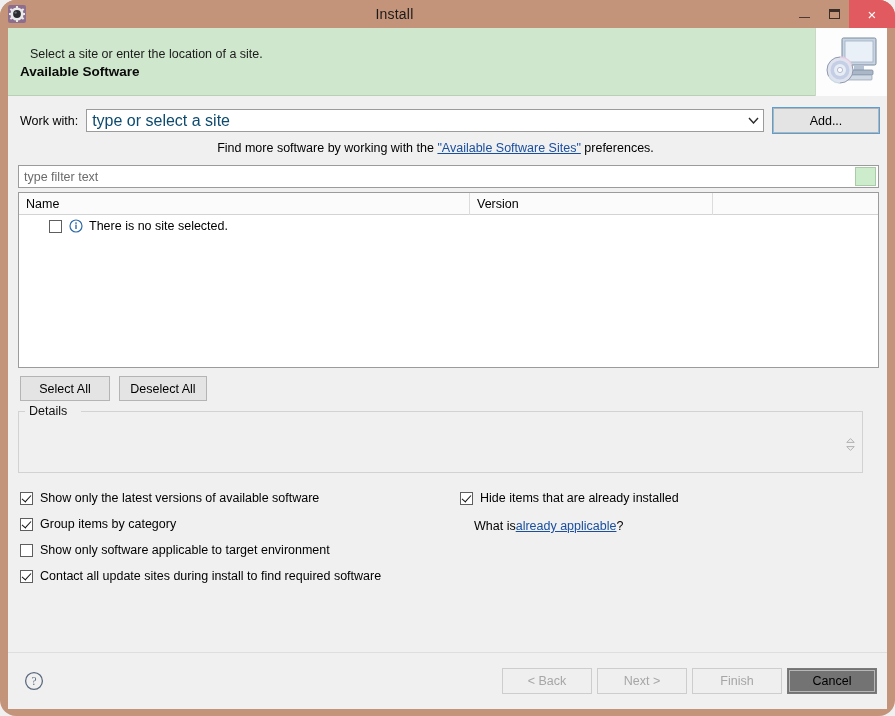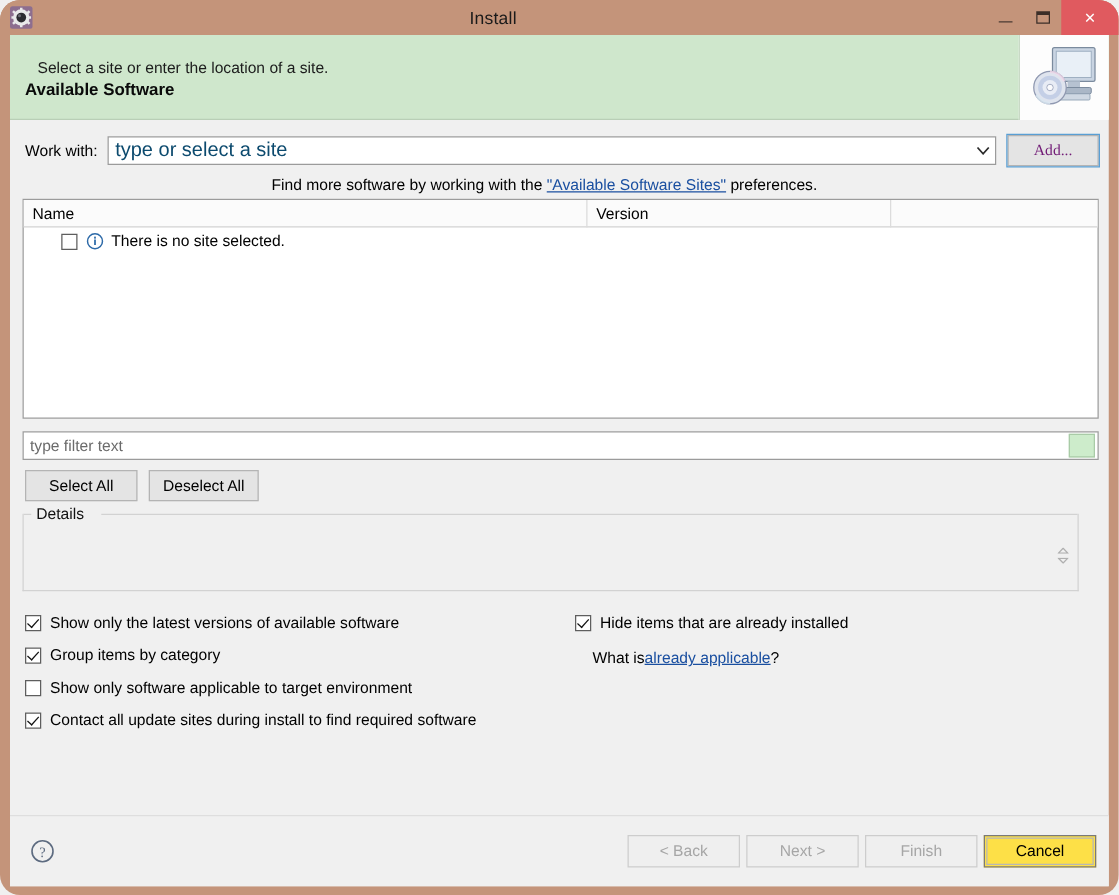--- a/index.html
+++ b/index.html
@@ -130,27 +130,27 @@
     color: #0c4a6e;
   }
   #workwith-arrow {
     width: 20px; height: 21px;
     display: flex; align-items: center; justify-content: center;
     color: #2b2b2b;
     font-size: 10px;
   }
   #add-button {
     margin-left: 9px;
-    width: 73px; height: 25px;
+    width: 106px; height: 25px;
     background: #e4e4e4;
     border: 1px solid #b4b4b4;
     outline: 1px solid #5a9fd4;
     font-size: 12.5px;
-    font-family: Liberation Serif, serif;
-    color: #701a75;
+    font-family: Liberation Sans, sans-serif;
+    color: #000000;
     cursor: default;
   }
 
   
   #hint-line {
     text-align: center;
     padding: 8px 24px 0 0;
     font-size: 12.5px;
   }
   a.link {
@@ -338,21 +338,21 @@
     width: 90px; height: 26px;
     font-family: "Liberation Sans", sans-serif;
     font-size: 12.5px;
     border: 1px solid #cdcdcd;
     background: #efefef;
     color: #a6a6a6;
     cursor: default;
   }
   .fbtn.enabled {
     border: 1px solid #7a7a7a;
-    background: #fde047;
+    background: #737373;
     color: #000;
     outline: 1px solid #b7b7b7;
     outline-offset: -3px;
   }
 </style>
 </head>
 <body>
 
 <div id="window">
 
@@ -423,44 +423,44 @@
             </svg>
         </span>
       </div>
       <button id="add-button" class="gbtn">Add...</button>
     </div>
 
     <div id="hint-line">
       <span>Find more software by working with the </span><a class="link">"Available Software Sites"</a><span> preferences.</span>
     </div>
 
+    <div id="filter-box">
+      <span id="filter-text">type filter text</span>
+      <span id="filter-clear"></span>
+    </div>
+
     <div id="table-wrap">
       <div id="table-head">
         <div class="th th-name">Name</div>
         <div class="th th-version">Version</div>
         <div class="th th-extra"></div>
       </div>
       <div id="table-body">
         <div class="trow">
           <span class="cb"></span>
           <span class="info-icon">
             <svg width="14" height="14" viewBox="0 0 14 14">
               <circle cx="7" cy="7" r="6" fill="#ffffff" stroke="#2d6aa8" stroke-width="1.2"></circle>
               <rect x="6.3" y="5.6" width="1.4" height="4.4" fill="#2d6aa8"></rect>
               <rect x="6.3" y="3.3" width="1.4" height="1.6" fill="#2d6aa8"></rect>
             </svg>
           </span>
           <span class="row-label">There is no site selected.</span>
         </div>
       </div>
-    </div>
-
-    <div id="filter-box">
-      <span id="filter-text">type filter text</span>
-      <span id="filter-clear"></span>
     </div>
 
     <div id="selectbtn-row">
       <button id="btn-select-all" class="gbtn">Select All</button>
       <button id="btn-deselect-all" class="gbtn">Deselect All</button>
     </div>
 
     <div id="details-group">
       <div id="details-top">
         <span class="seg-l"></span>

